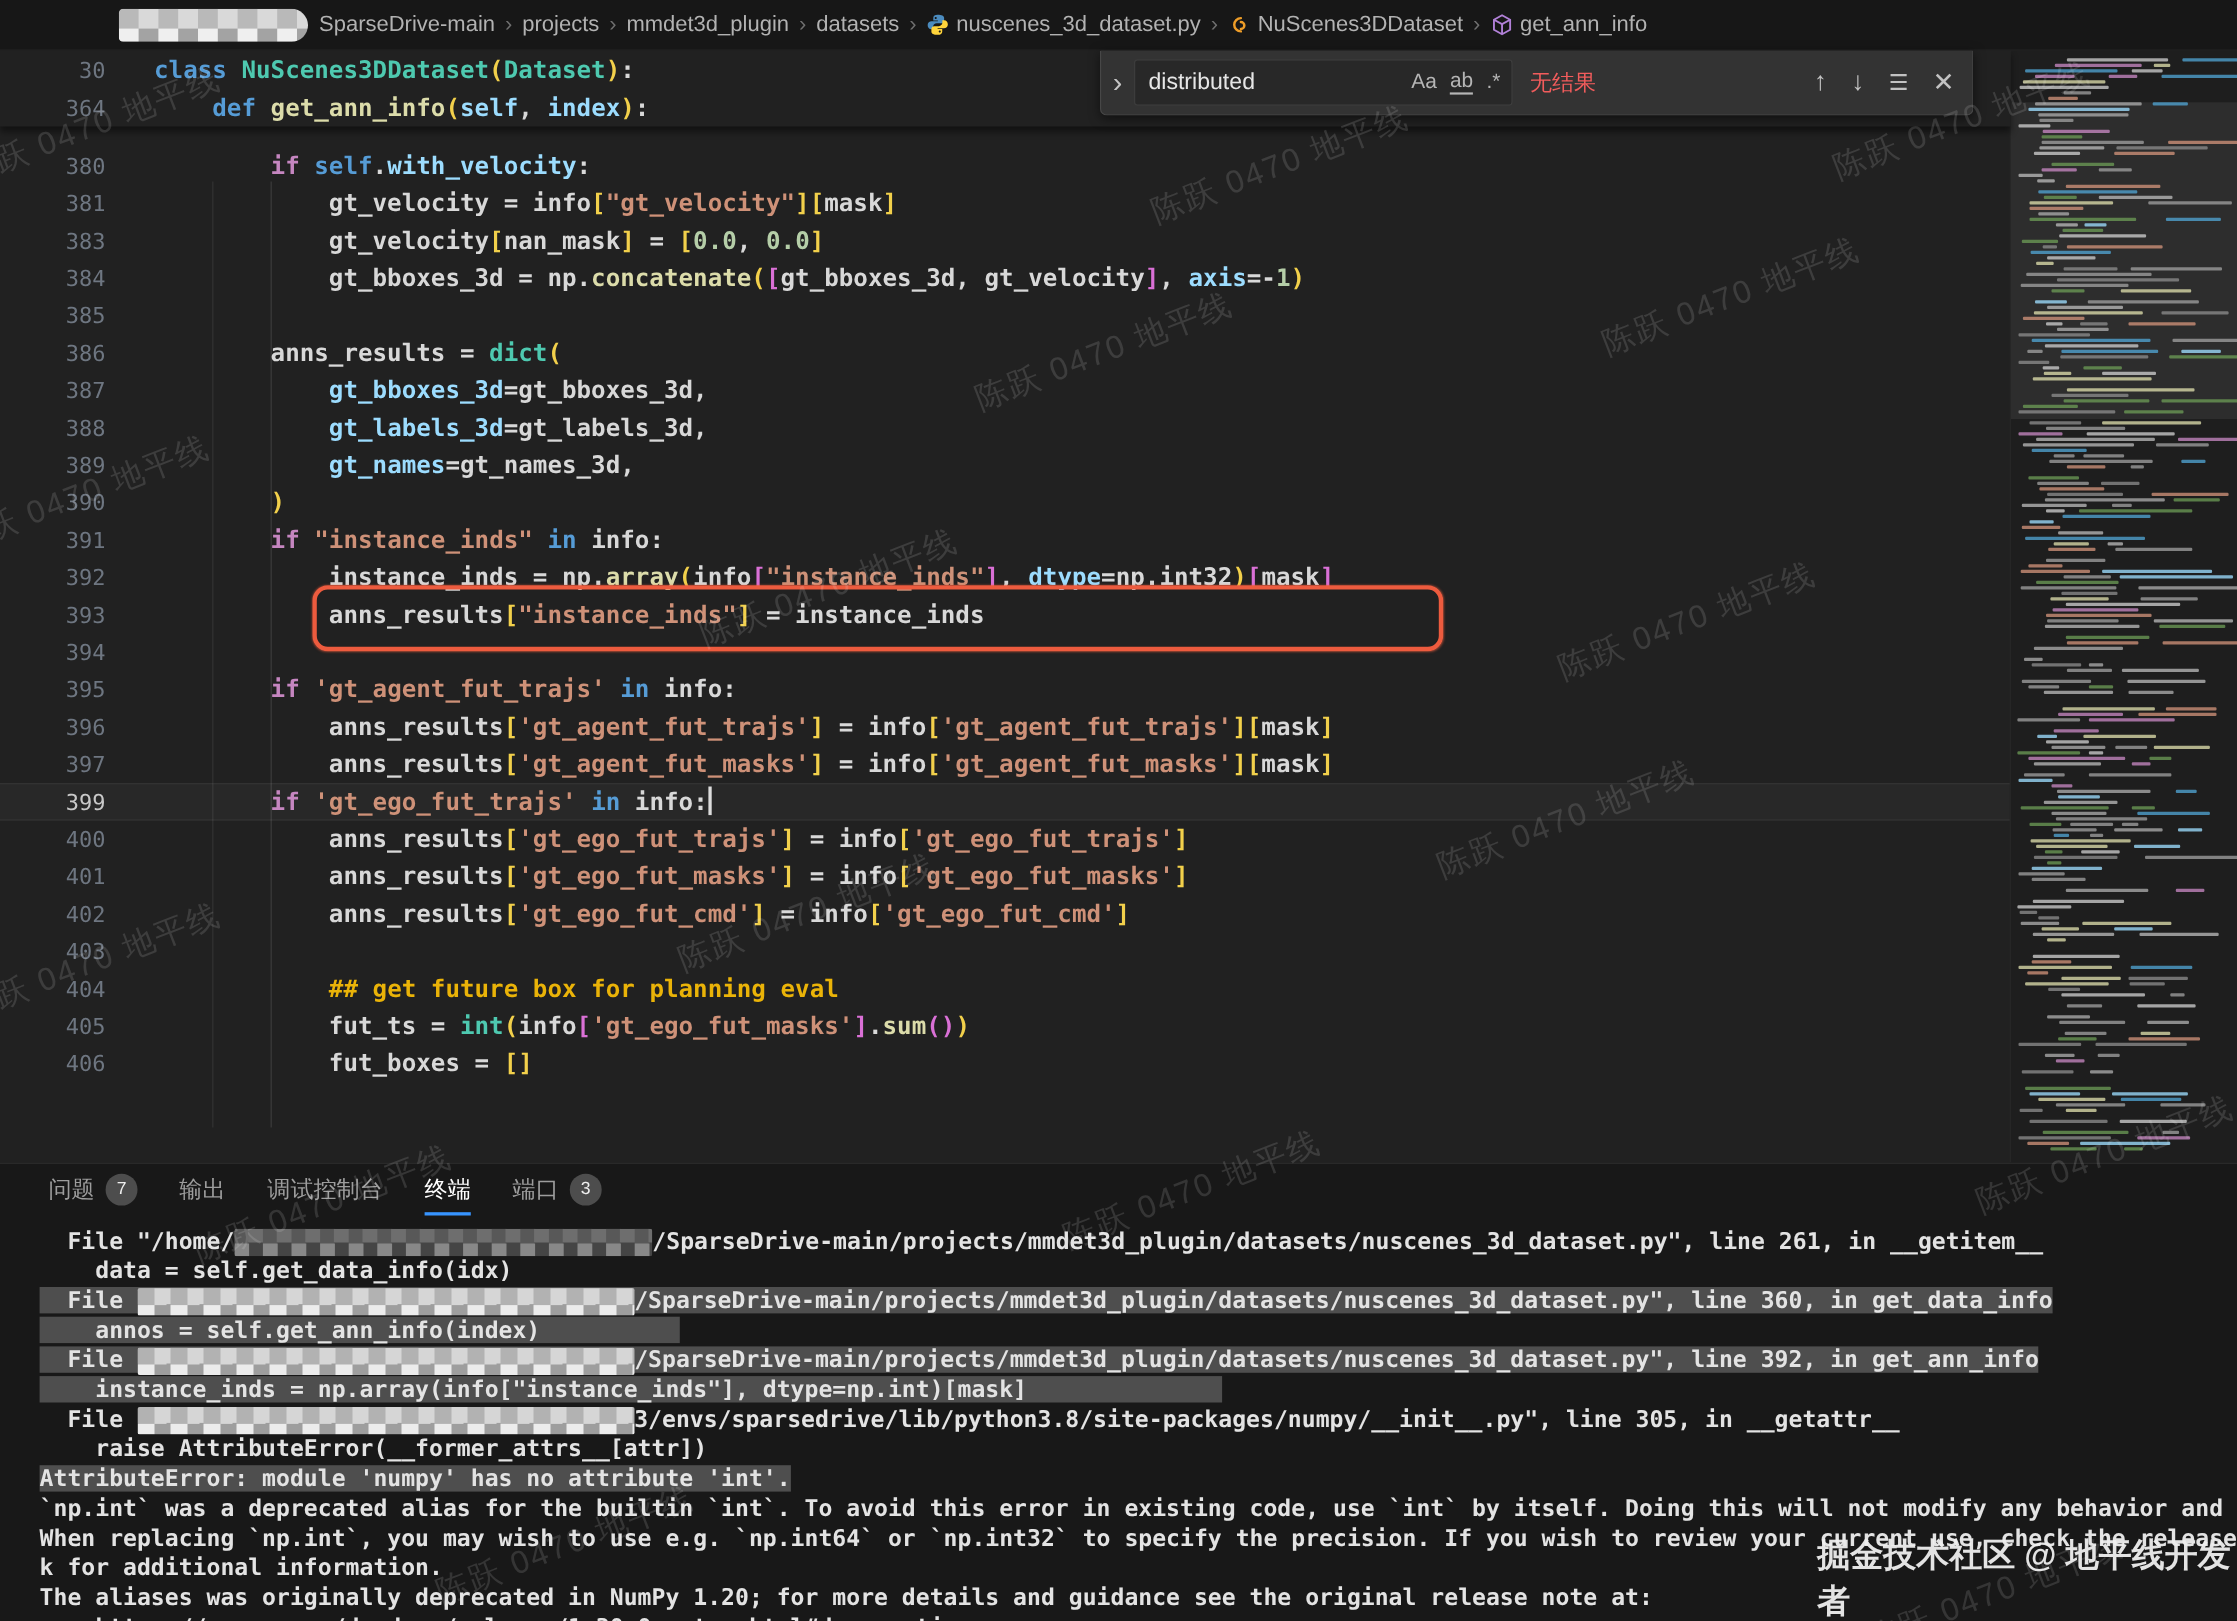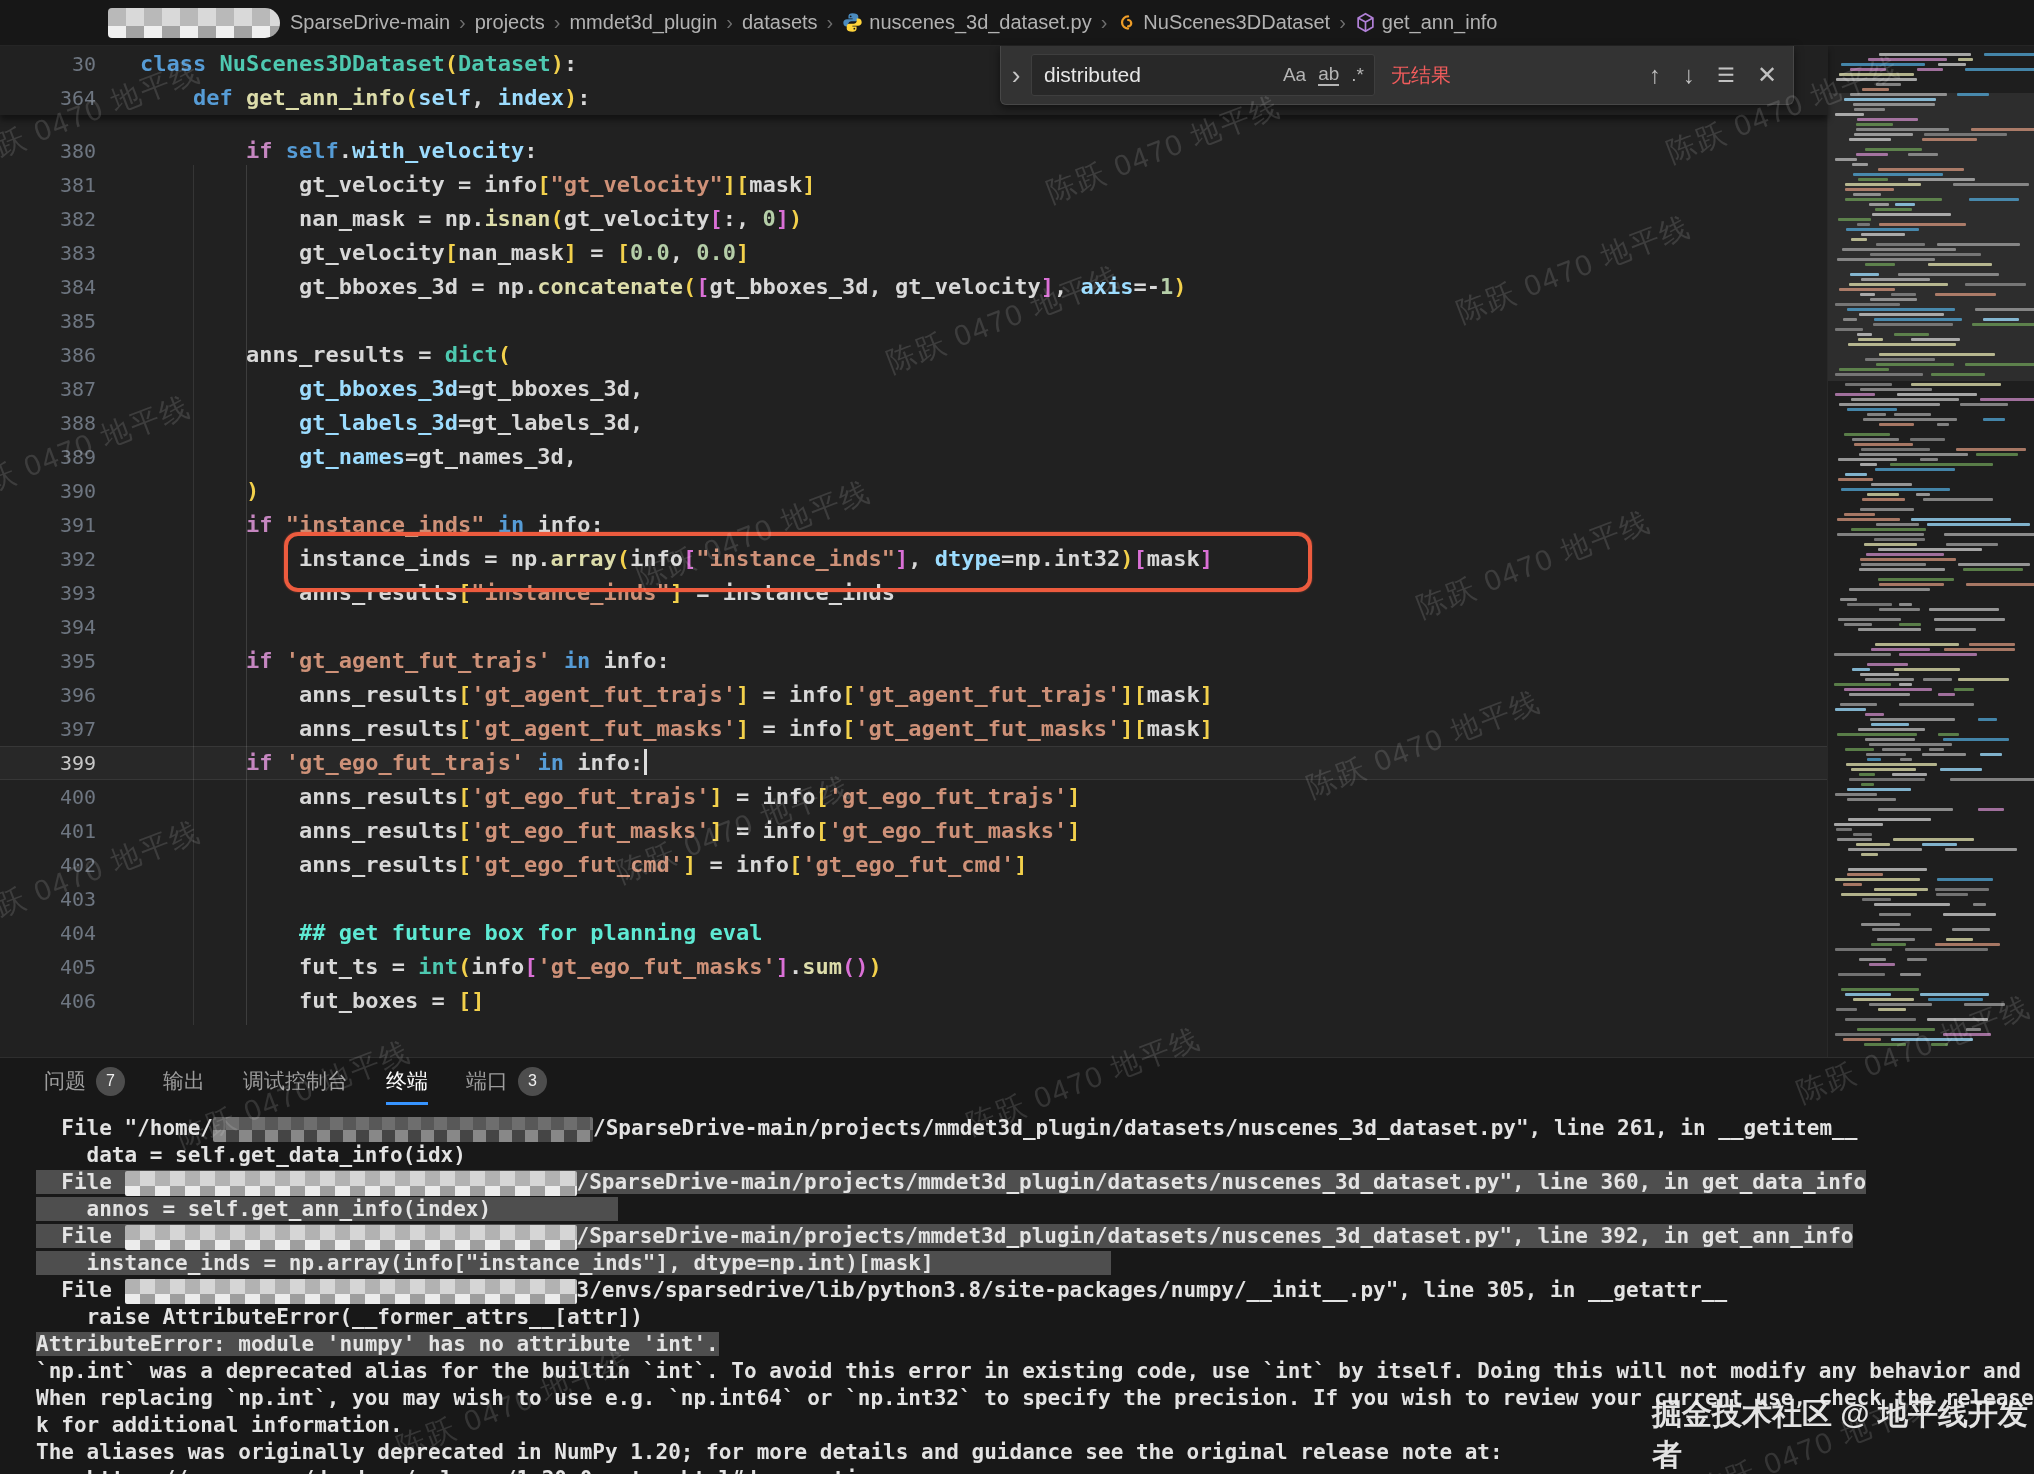--- a/index.html
+++ b/index.html
@@ -23,21 +23,21 @@
   .code-rows{position:absolute;left:0;top:89px;right:206px;z-index:2;}
   .row{height:34px;line-height:34px;white-space:pre;font-size:22px;font-weight:600;color:#d8d8d8;}
   .row .ln{display:inline-block;width:96px;text-align:right;color:#6e7681;font-size:20px;font-weight:500;}
   .row .src{margin-left:44px;white-space:pre;}
   .row.cur{background:rgba(255,255,255,0.035);
            box-shadow:inset 0 1px 0 rgba(255,255,255,0.07),inset 0 -1px 0 rgba(255,255,255,0.07);}
   .row.cur .ln{color:#c8c8c8;}
   .cursor{display:inline-block;width:3px;height:26px;background:#dcdcdc;vertical-align:-5px;margin-left:1px;}
   .tk-w{color:#d8d8d8}.tk-kb{color:#569cd6}.tk-kp{color:#c586c0}.tk-fn{color:#dcdcaa}
   .tk-cl{color:#4ec9b0}.tk-pr{color:#9cdcfe}.tk-st{color:#ce9178}.tk-nu{color:#b5cea8}
-  .tk-cm{color:#5eead4}.tk-b1{color:#f2d04b}.tk-b2{color:#da70d6}
+  .tk-cm{color:#eab308}.tk-b1{color:#f2d04b}.tk-b2{color:#da70d6}
   .sticky{position:absolute;left:0;top:0;right:206px;padding-top:2px;background:#212121;z-index:6;
           box-shadow:0 5px 6px rgba(0,0,0,0.45);}
   .annotation{position:absolute;left:284px;top:487px;width:1020px;height:52px;border:4px solid #ed5b3e;
           border-radius:14px;z-index:8;pointer-events:none;box-shadow:0 0 2px rgba(237,91,62,.6);}
   
   .minimap{position:absolute;right:0;top:0;width:206px;height:1012px;background:#1e1e1e;
           border-left:1px solid rgba(255,255,255,0.05);z-index:5;overflow:hidden;}
   .mm-slider{position:absolute;left:0;top:48px;width:100%;height:288px;background:rgba(255,255,255,0.07);}
   .mm-seg{position:absolute;height:3.4px;border-radius:1px;opacity:.78;}
   
@@ -133,21 +133,20 @@
         </span>
       </div>
   </div>
 
   <div class="editor">
     <div class="guide" style="left:193px;top:120px;height:860px;"></div>
     <div class="guide" style="left:246px;top:120px;height:860px;background:rgba(255,255,255,0.13);"></div>
     <div class="code-rows" id="rows">
         <div class="row"><span class="ln">380</span><span class="src"><span class="tk-w">        </span><span class="tk-kp">if</span><span class="tk-w"> </span><span class="tk-kb">self</span><span class="tk-w">.</span><span class="tk-pr">with_velocity</span><span class="tk-w">:</span></span></div>
         <div class="row"><span class="ln">381</span><span class="src"><span class="tk-w">            gt_velocity = info</span><span class="tk-b1">[</span><span class="tk-st">"gt_velocity"</span><span class="tk-b1">]</span><span class="tk-b1">[</span><span class="tk-w">mask</span><span class="tk-b1">]</span></span></div>
-        <div class="row"><span class="ln">382</span><span class="src"><span class="tk-w">            nan_mask = np.</span><span class="tk-fn">isnan</span><span class="tk-b1">(</span><span class="tk-w">gt_velocity</span><span class="tk-b2">[</span><span class="tk-w">:, </span><span class="tk-nu">0</span><span class="tk-b2">]</span><span class="tk-b1">)</span></span></div>
         <div class="row"><span class="ln">383</span><span class="src"><span class="tk-w">            gt_velocity</span><span class="tk-b1">[</span><span class="tk-w">nan_mask</span><span class="tk-b1">]</span><span class="tk-w"> = </span><span class="tk-b1">[</span><span class="tk-nu">0.0</span><span class="tk-w">, </span><span class="tk-nu">0.0</span><span class="tk-b1">]</span></span></div>
         <div class="row"><span class="ln">384</span><span class="src"><span class="tk-w">            gt_bboxes_3d = np.</span><span class="tk-fn">concatenate</span><span class="tk-b1">(</span><span class="tk-b2">[</span><span class="tk-w">gt_bboxes_3d, gt_velocity</span><span class="tk-b2">]</span><span class="tk-w">, </span><span class="tk-pr">axis</span><span class="tk-w">=-</span><span class="tk-nu">1</span><span class="tk-b1">)</span></span></div>
         <div class="row"><span class="ln">385</span><span class="src"></span></div>
         <div class="row"><span class="ln">386</span><span class="src"><span class="tk-w">        anns_results = </span><span class="tk-cl">dict</span><span class="tk-b1">(</span></span></div>
         <div class="row"><span class="ln">387</span><span class="src"><span class="tk-w">            </span><span class="tk-pr">gt_bboxes_3d</span><span class="tk-w">=gt_bboxes_3d,</span></span></div>
         <div class="row"><span class="ln">388</span><span class="src"><span class="tk-w">            </span><span class="tk-pr">gt_labels_3d</span><span class="tk-w">=gt_labels_3d,</span></span></div>
         <div class="row"><span class="ln">389</span><span class="src"><span class="tk-w">            </span><span class="tk-pr">gt_names</span><span class="tk-w">=gt_names_3d,</span></span></div>
         <div class="row"><span class="ln">390</span><span class="src"><span class="tk-w">        </span><span class="tk-b1">)</span></span></div>
         <div class="row"><span class="ln">391</span><span class="src"><span class="tk-w">        </span><span class="tk-kp">if</span><span class="tk-w"> </span><span class="tk-st">"instance_inds"</span><span class="tk-w"> </span><span class="tk-kb">in</span><span class="tk-w"> info:</span></span></div>
         <div class="row"><span class="ln">392</span><span class="src"><span class="tk-w">            instance_inds = np.</span><span class="tk-fn">array</span><span class="tk-b1">(</span><span class="tk-w">info</span><span class="tk-b2">[</span><span class="tk-st">"instance_inds"</span><span class="tk-b2">]</span><span class="tk-w">, </span><span class="tk-pr">dtype</span><span class="tk-w">=np.int32</span><span class="tk-b1">)</span><span class="tk-b2">[</span><span class="tk-w">mask</span><span class="tk-b2">]</span></span></div>

